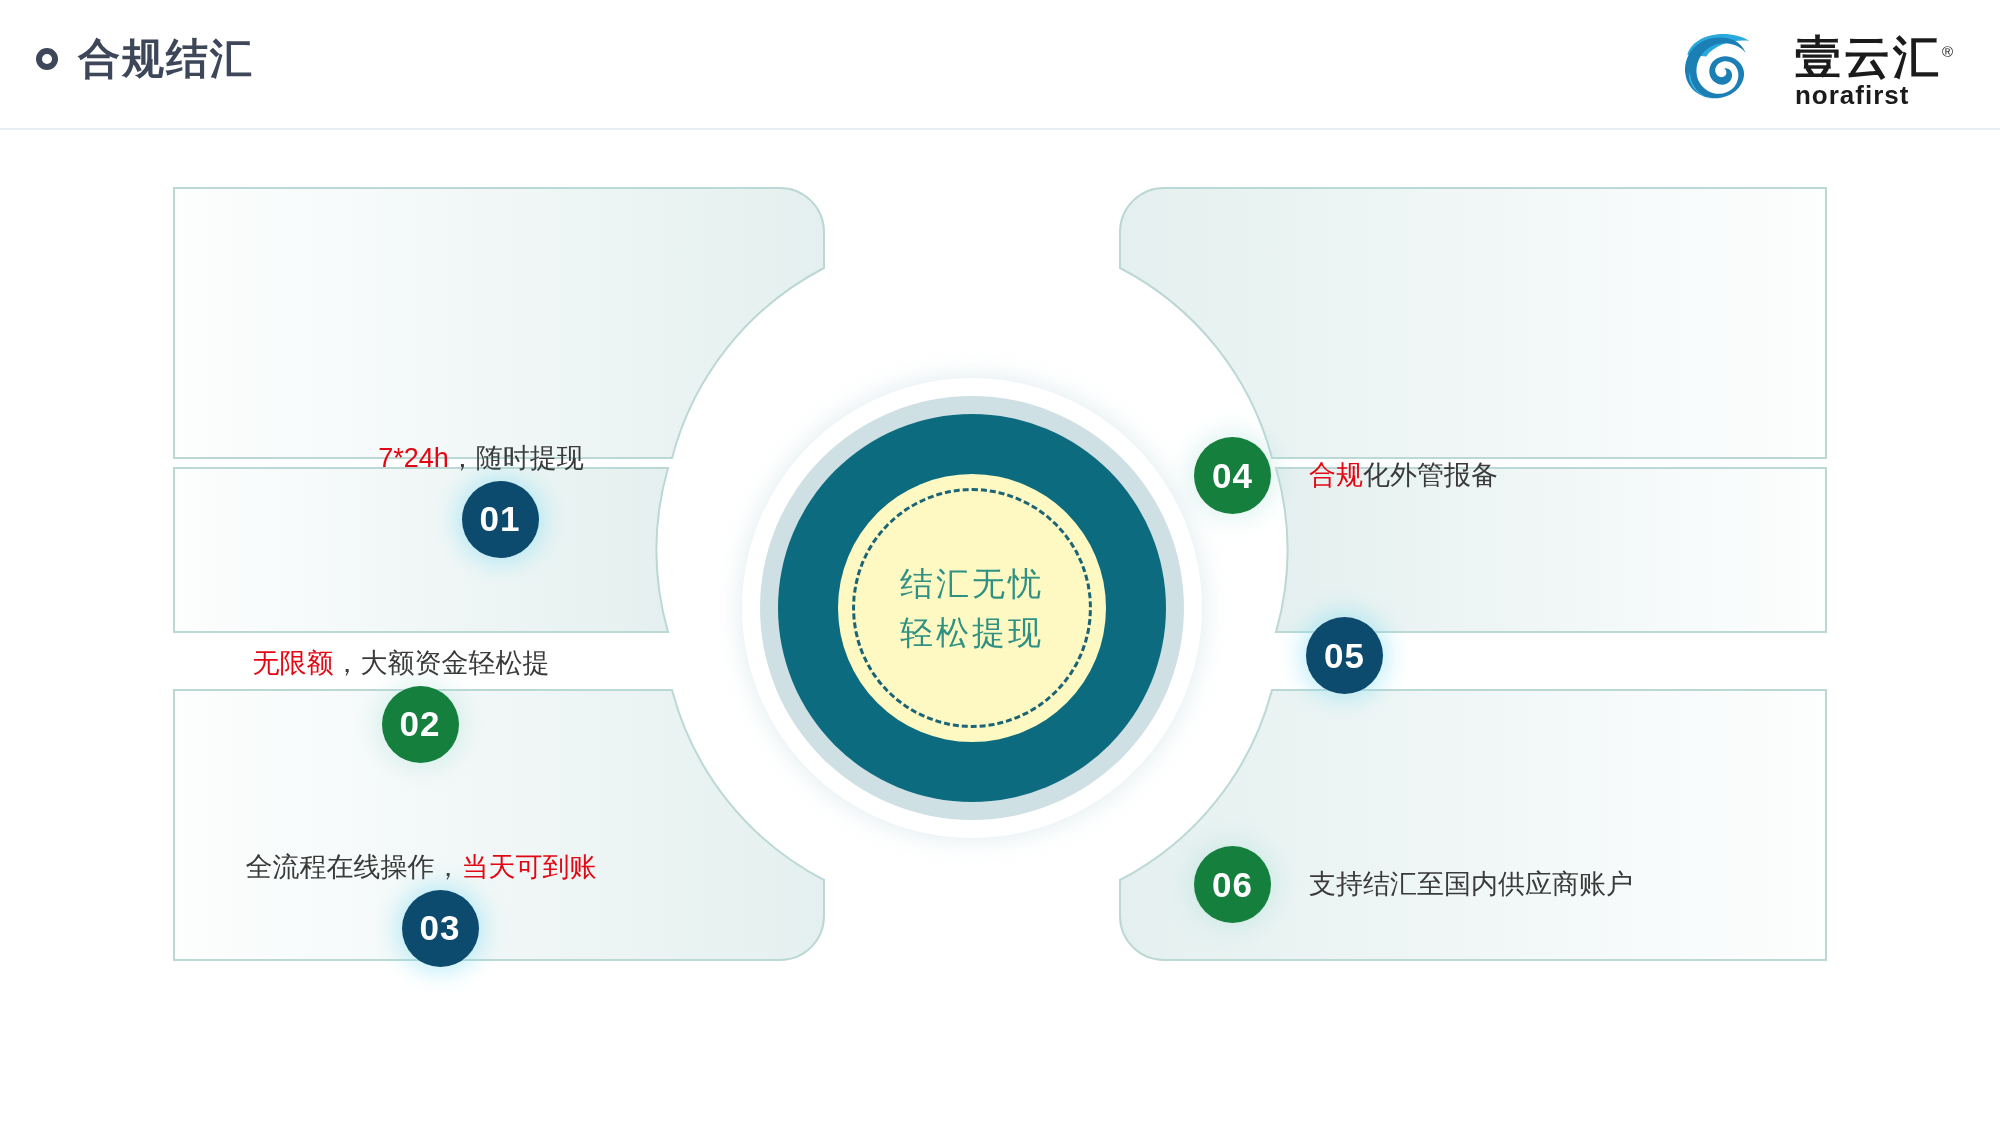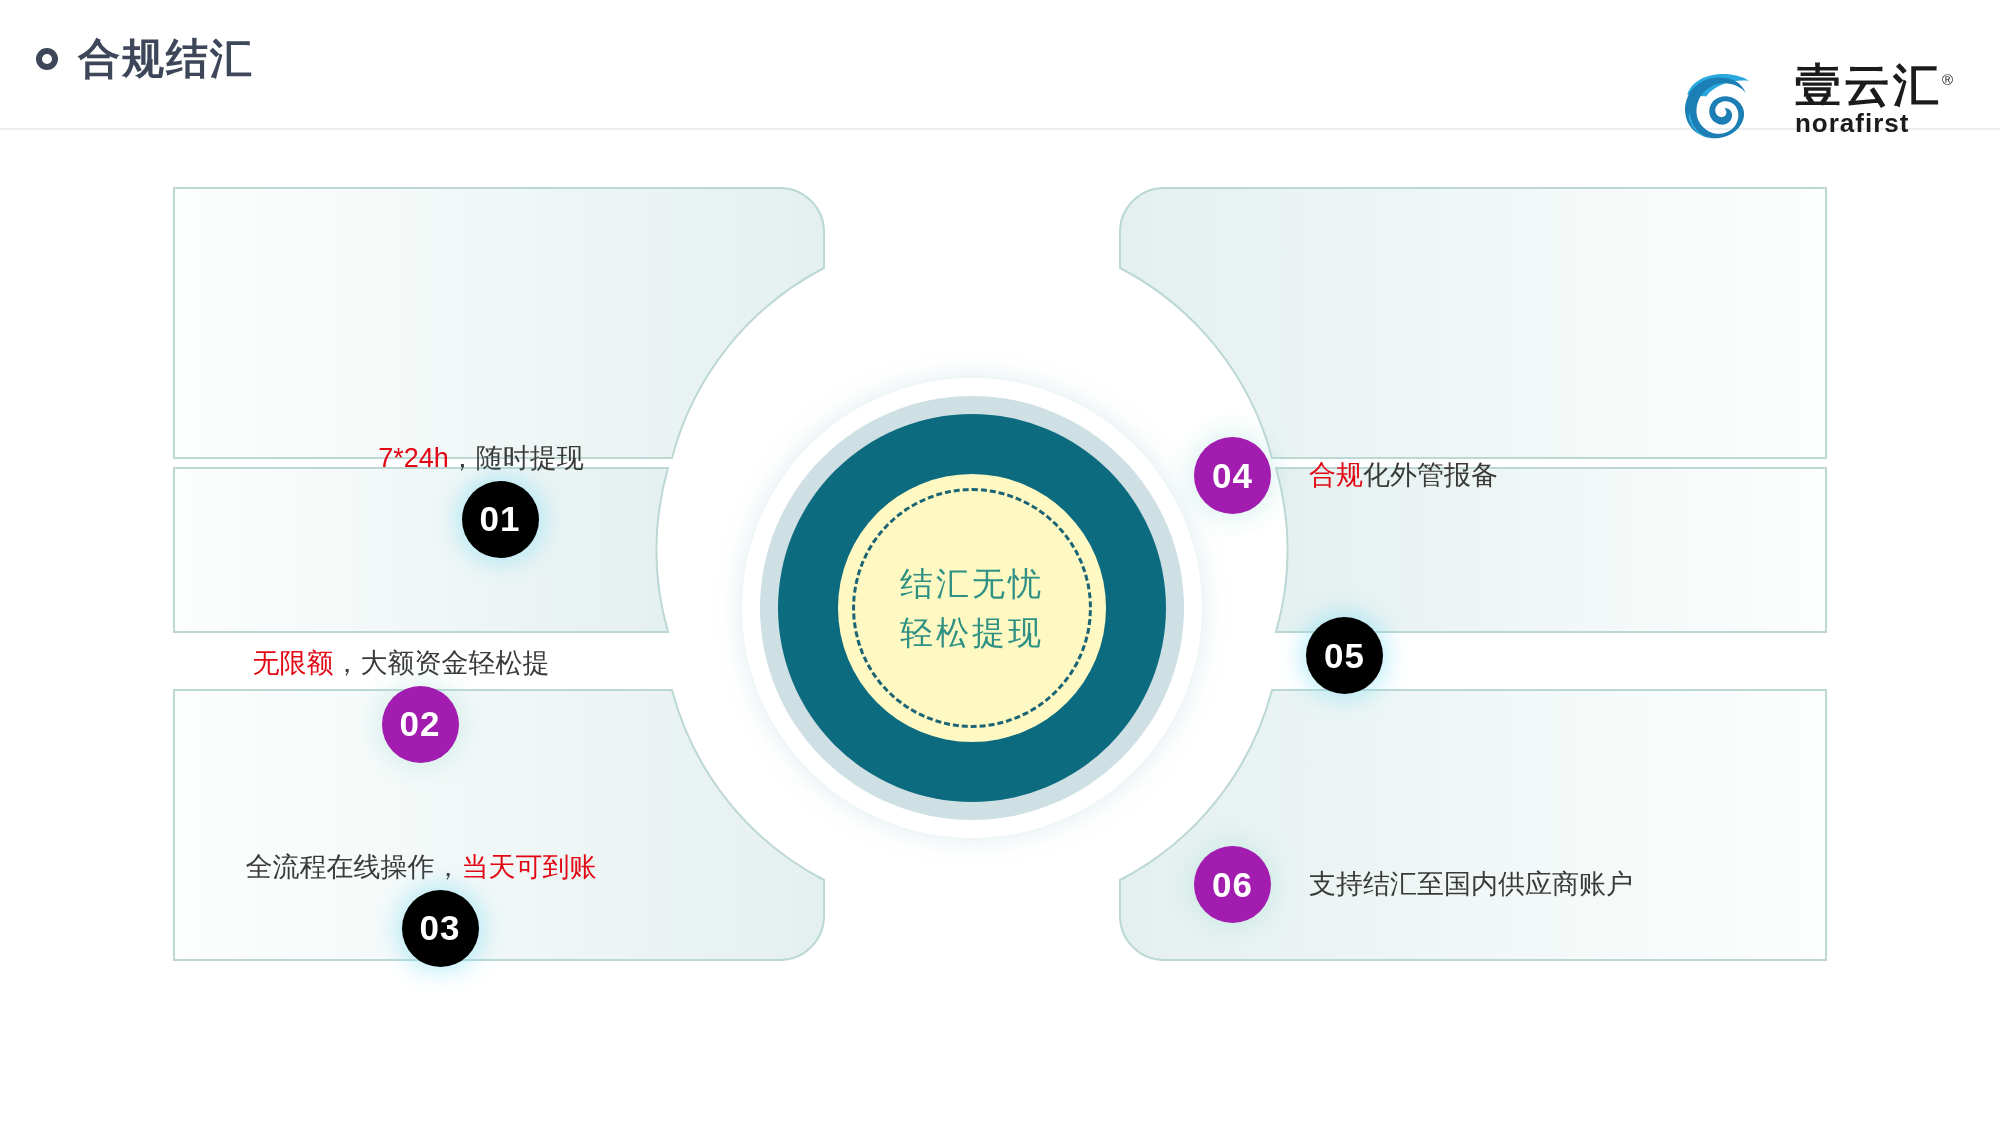--- a/index.html
+++ b/index.html
@@ -47,23 +47,22 @@
     letter-spacing: 2px;
     line-height: 1;
   }
 
   
   .logo {
     position: absolute;
     right: 44px;
     top: 22px;
     display: flex;
-    align-items: flex-start;
+    align-items: flex-end;
     gap: 32px;
-    margin-top: 40px;
   }
   .logo-mark { width: 86px; height: 86px; flex: none; }
   .logo-text { display: flex; flex-direction: column; gap: 2px; }
   .logo-cn {
     font-size: 46px;
     font-weight: bold;
     color: #1b1b1b;
     letter-spacing: 3px;
     line-height: 1;
     position: relative;
@@ -167,25 +166,25 @@
     flex: none;
     display: flex;
     align-items: center;
     justify-content: center;
     color: #ffffff;
     font-size: 35px;
     font-weight: bold;
     letter-spacing: 1px;
   }
   .badge.dark {
-    background: #000000;
+    background: #0c4a6e;
     box-shadow: 0 0 22px 6px rgba(120,220,245,0.45);
   }
   .badge.green {
-    background: #a21caf;
+    background: #15803d;
     box-shadow: 0 0 22px 6px rgba(160,220,210,0.32);
     text-align: center;
   }
   .item-text {
     font-size: 27px;
     color: #3a3a3a;
     line-height: 1.62;
   }
   .item-text .hl { color: #e30613; }
 

